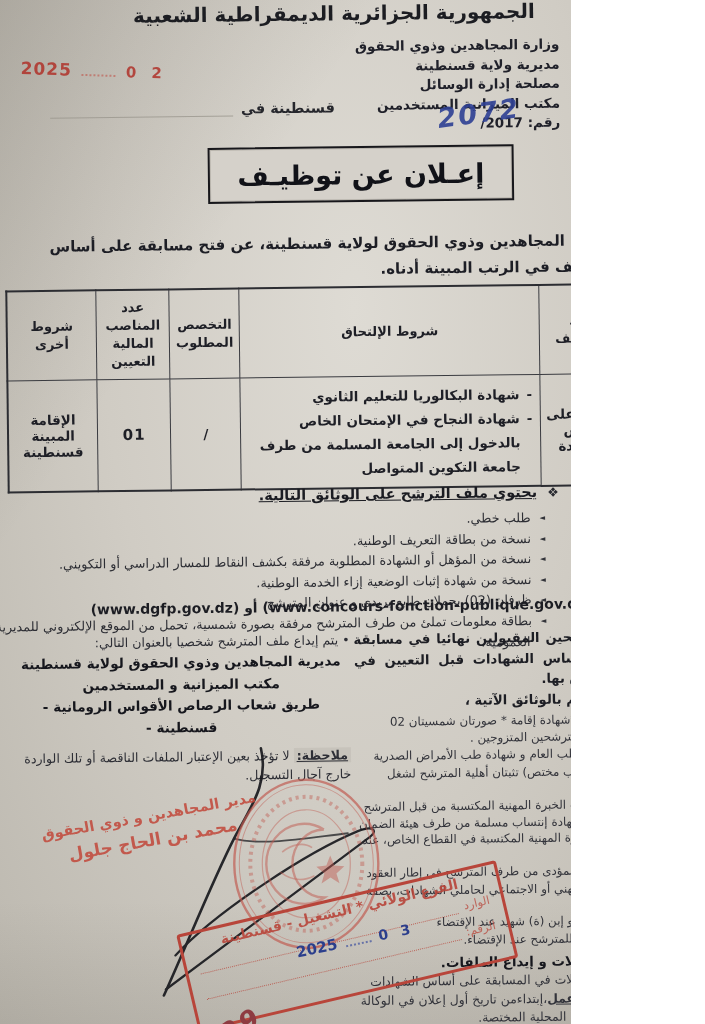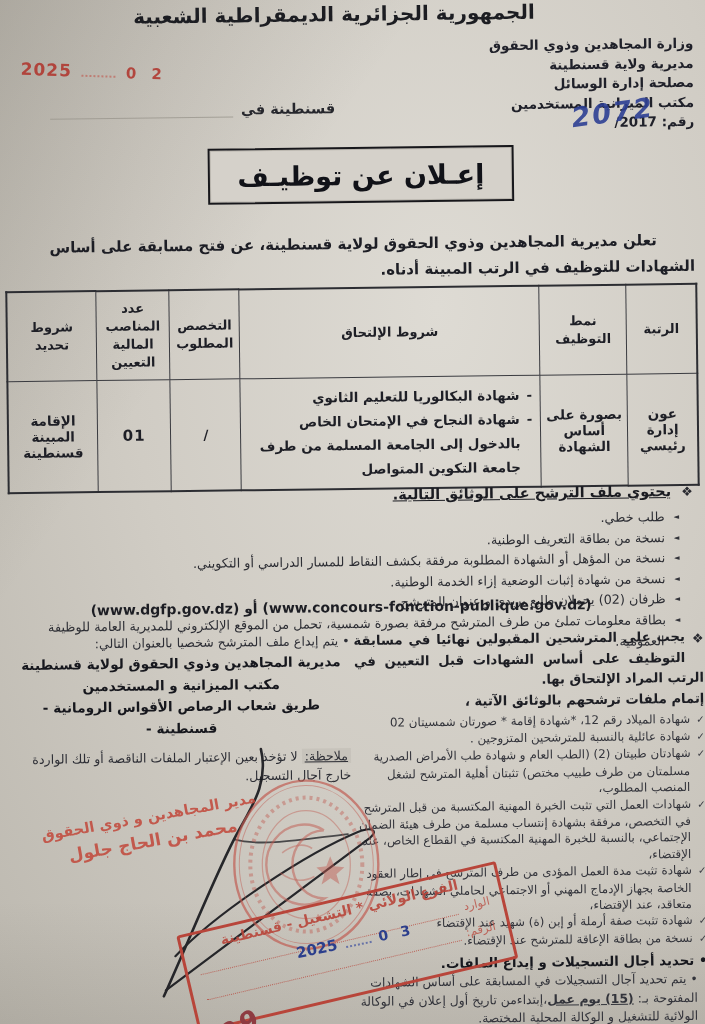--- a/index.html
+++ b/index.html
@@ -1,17 +1,17 @@
 <!DOCTYPE html>
 <html lang="ar"><head>
 <meta charset="utf-8">
 <style>
   html,body{margin:0;padding:0;}
   .photo{
-    position:relative;width:705px;height:1024px;overflow:hidden;
+    position:relative;width:571px;height:1024px;overflow:hidden;
     background:
       linear-gradient(125deg, rgba(60,55,45,.18) 0%, rgba(60,55,45,0) 30%),
       linear-gradient(0deg, rgba(60,55,45,.10) 0%, rgba(60,55,45,0) 12%),
       radial-gradient(ellipse at 62% 30%, #dedbd4 0%, #d0ccc4 50%, #bcb8af 100%);
     font-family:"DejaVu Sans", sans-serif;
     color:#26272d;
   }
   .sheet{position:absolute;inset:0;transform:rotate(-0.7deg);}
   .abs{position:absolute;}
   .rtl{direction:rtl;unicode-bidi:isolate;}
@@ -64,21 +64,21 @@
   .check-items{margin-top:2px;color:#33343b;}
   .check-items li{font-size:11.9px;line-height:16.4px;padding-right:15px;text-indent:-15px;}
   .check-items li::before{content:"✓";margin-left:6px;font-size:10px;color:#3a3b42;}
   .dl-head{margin-top:6px;font-size:13.4px;font-weight:bold;color:#17181e;}
   .dl-para{margin-top:2px;font-size:12.4px;line-height:18.5px;color:#33343b;padding-right:10px;}
 
   .leftcol{top:633px;left:10px;width:338px;text-align:right;}
   .lc-lead{font-size:12.6px;color:#2e2f36;}
   .lc-addr{margin-top:3px;text-align:center;font-size:13.6px;font-weight:bold;line-height:21.5px;color:#16171d;}
   .lc-note{margin-top:10px;font-size:12.6px;line-height:18.5px;color:#2e2f36;}
-  .note-label{font-weight:normal;text-decoration:underline;background:#c7c3bb;padding:0 3px;margin-top:28px;}
+  .note-label{font-weight:bold;text-decoration:underline;background:#c7c3bb;padding:0 3px;margin-top:28px;}
 
   .sig-svg{left:108px;top:742px;opacity:.9;}
   .director{left:28px;top:806px;width:238px;transform:rotate(-9.5deg);text-align:center;color:#c24b3e;font-weight:bold;opacity:.88;}
   .director .l1{font-size:14.5px;}
   .director .l2{font-size:17px;margin-top:6px;letter-spacing:2px;}
   .round-stamp{left:222px;top:772px;opacity:.85;}
 
   .rect-stamp{left:178px;top:897px;width:322px;height:94px;transform:rotate(-12.5deg);
     border:3px solid #b8453a;border-radius:3px;color:#b8453a;}
   .rs-title{direction:rtl;text-align:center;font-size:14px;font-weight:bold;letter-spacing:.5px;margin-top:3px;opacity:.9;}
@@ -127,21 +127,21 @@
     <div class="abs intro rtl">تعلن مديرية المجاهدين وذوي الحقوق لولاية قسنطينة، عن فتح مسابقة على أساس الشهادات للتوظيف في الرتب المبينة أدناه.</div>
 
     <table class="jobtable">
       <tbody>
           <tr>
         <th style="width:64px">الرتبة</th>
         <th style="width:82px">نمط التوظيف</th>
         <th style="width:334px">شروط الإلتحاق</th>
         <th style="width:62px">التخصص المطلوب</th>
         <th style="width:66px">عدد المناصب المالية التعيين</th>
-        <th style="width:84px">شروط تحديد</th>
+        <th style="width:84px">شروط أخرى</th>
       </tr>
       <tr>
         <td>عون إدارة رئيسي</td>
         <td>بصورة على أساس الشهادة</td>
         <td class="cond-cell">
           <ul class="cond-list">
             <li>شهادة البكالوريا للتعليم الثانوي</li>
             <li>شهادة النجاح في الإمتحان الخاص بالدخول إلى الجامعة المسلمة من طرف جامعة التكوين المتواصل</li>
           </ul>
         </td>

